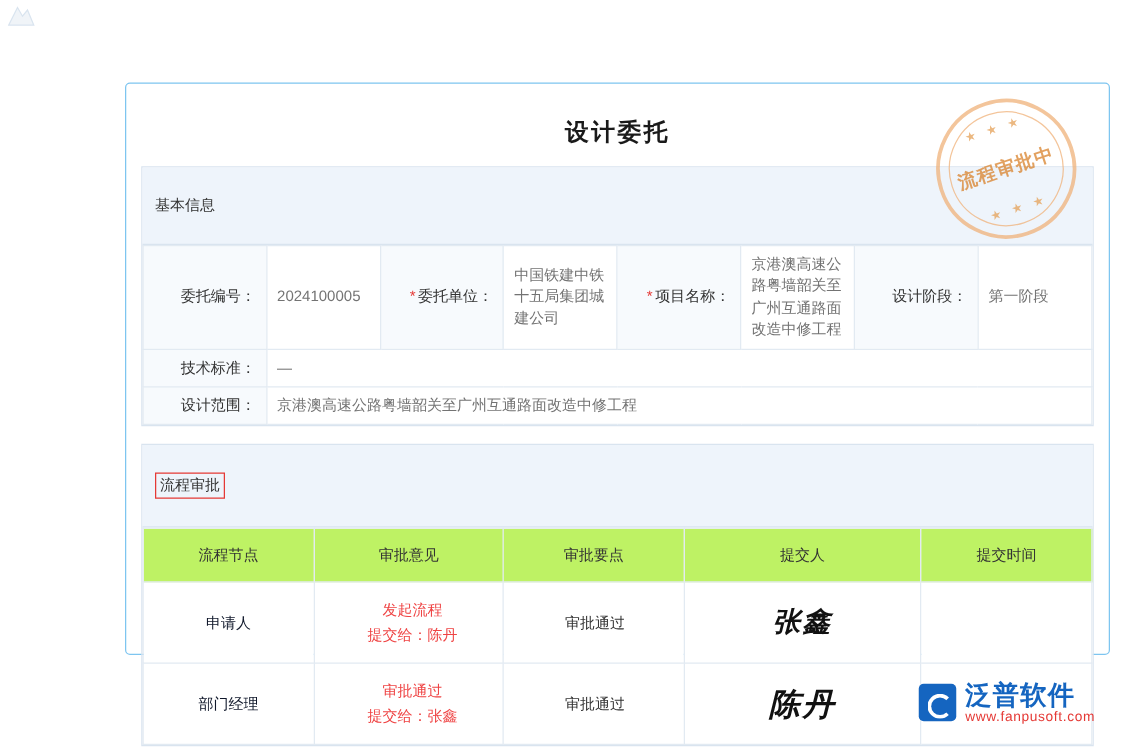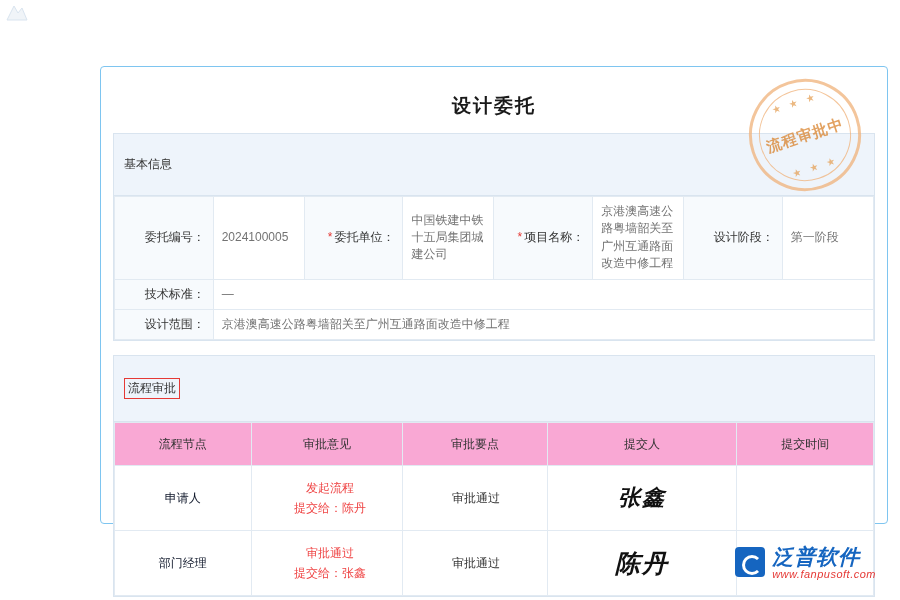--- a/index.html
+++ b/index.html
@@ -121,21 +121,21 @@
     background: #ffffff;
     color: #737373;
     line-height: 1.45;
   }
   .req {
     color: #e53935;
     margin-right: 2px;
   }
   
   .flow-table th {
-    background: #f9a8d4;
+    background: #bef264;
     font-weight: normal;
     color: #333;
     text-align: center;
     height: 30px;
     font-size: 12px;
   }
   .flow-table td {
     text-align: center;
     height: 52px;
     background: #ffffff;
@@ -166,21 +166,20 @@
     font-size: 25px;
   }
   
   .brand {
     position: absolute;
     right: 24px;
     bottom: 20px;
     display: flex;
     align-items: center;
     gap: 7px;
-    font-style: italic;
   }
   .brand-mark {
     width: 30px;
     height: 30px;
     background: #1565c0;
     border-radius: 4px;
     position: relative;
   }
   .brand-mark:after {
     content: "";

